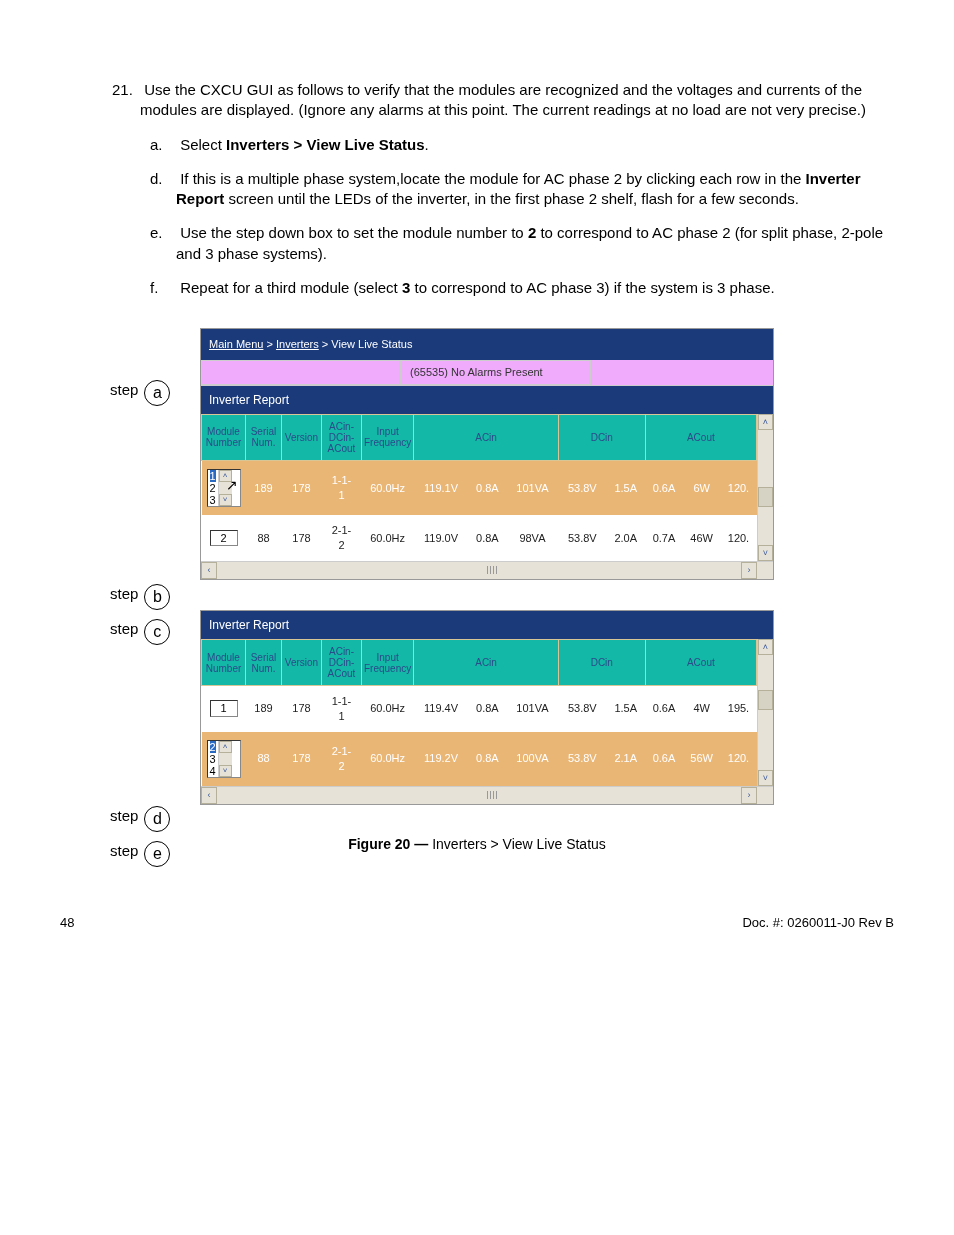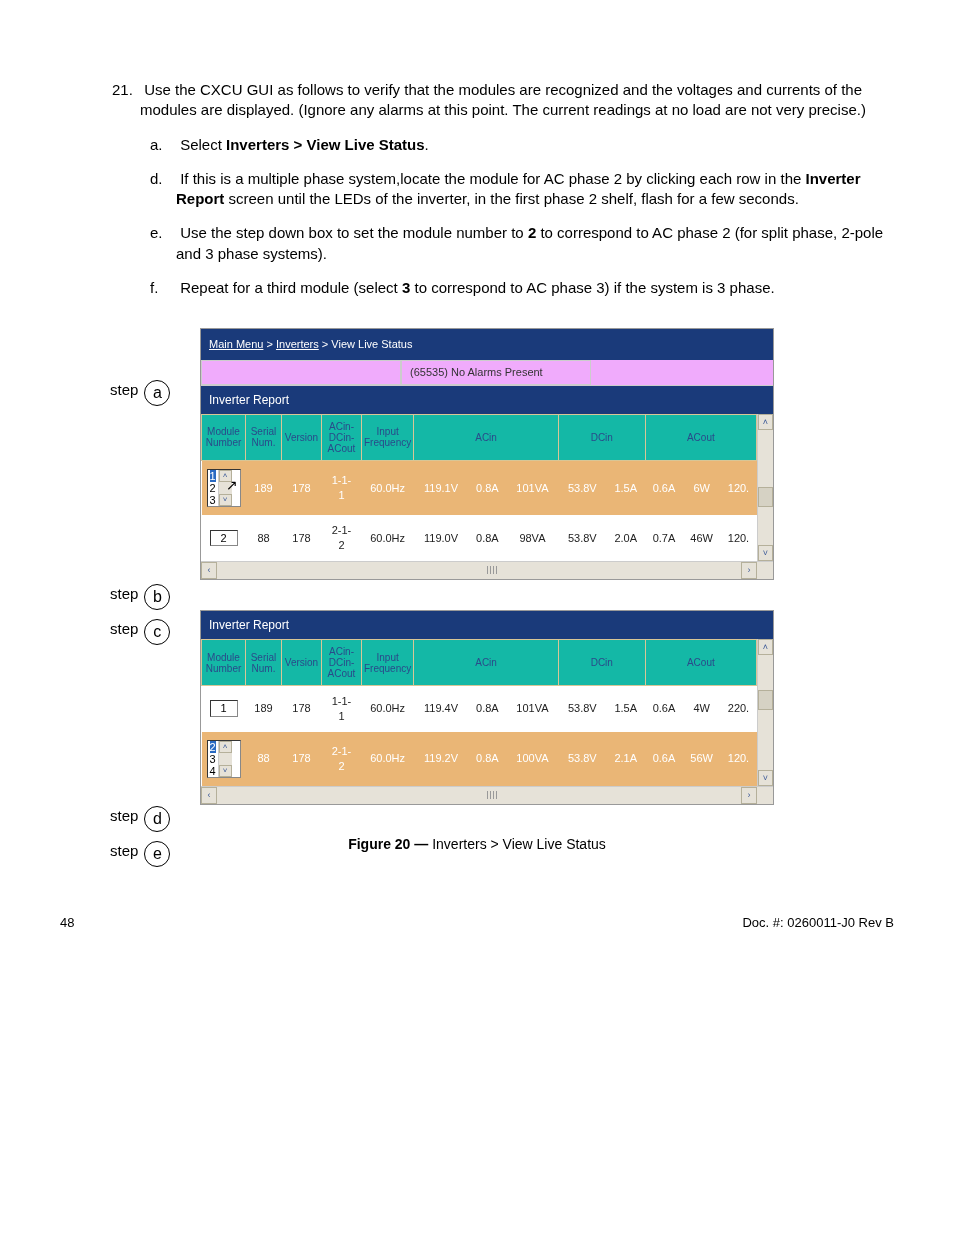--- a/index.html
+++ b/index.html
@@ -278,21 +278,21 @@
             <td style="white-space:pre-line">1-1-
 1</td>
             <td>60.0Hz</td>
             <td>119.4V</td>
             <td>0.8A</td>
             <td>101VA</td>
             <td>53.8V</td>
             <td>1.5A</td>
             <td>0.6A</td>
             <td>4W</td>
-            <td>220.</td>
+            <td>195.</td>
           </tr>
           <tr class="hl">
             <td>
               <span class="listbox">
                 <span class="opts">
                   <span class="sel">2</span>
                   <span>3</span>
                   <span class="cursor">4</span>
                 </span>
                 <span class="scroll">

